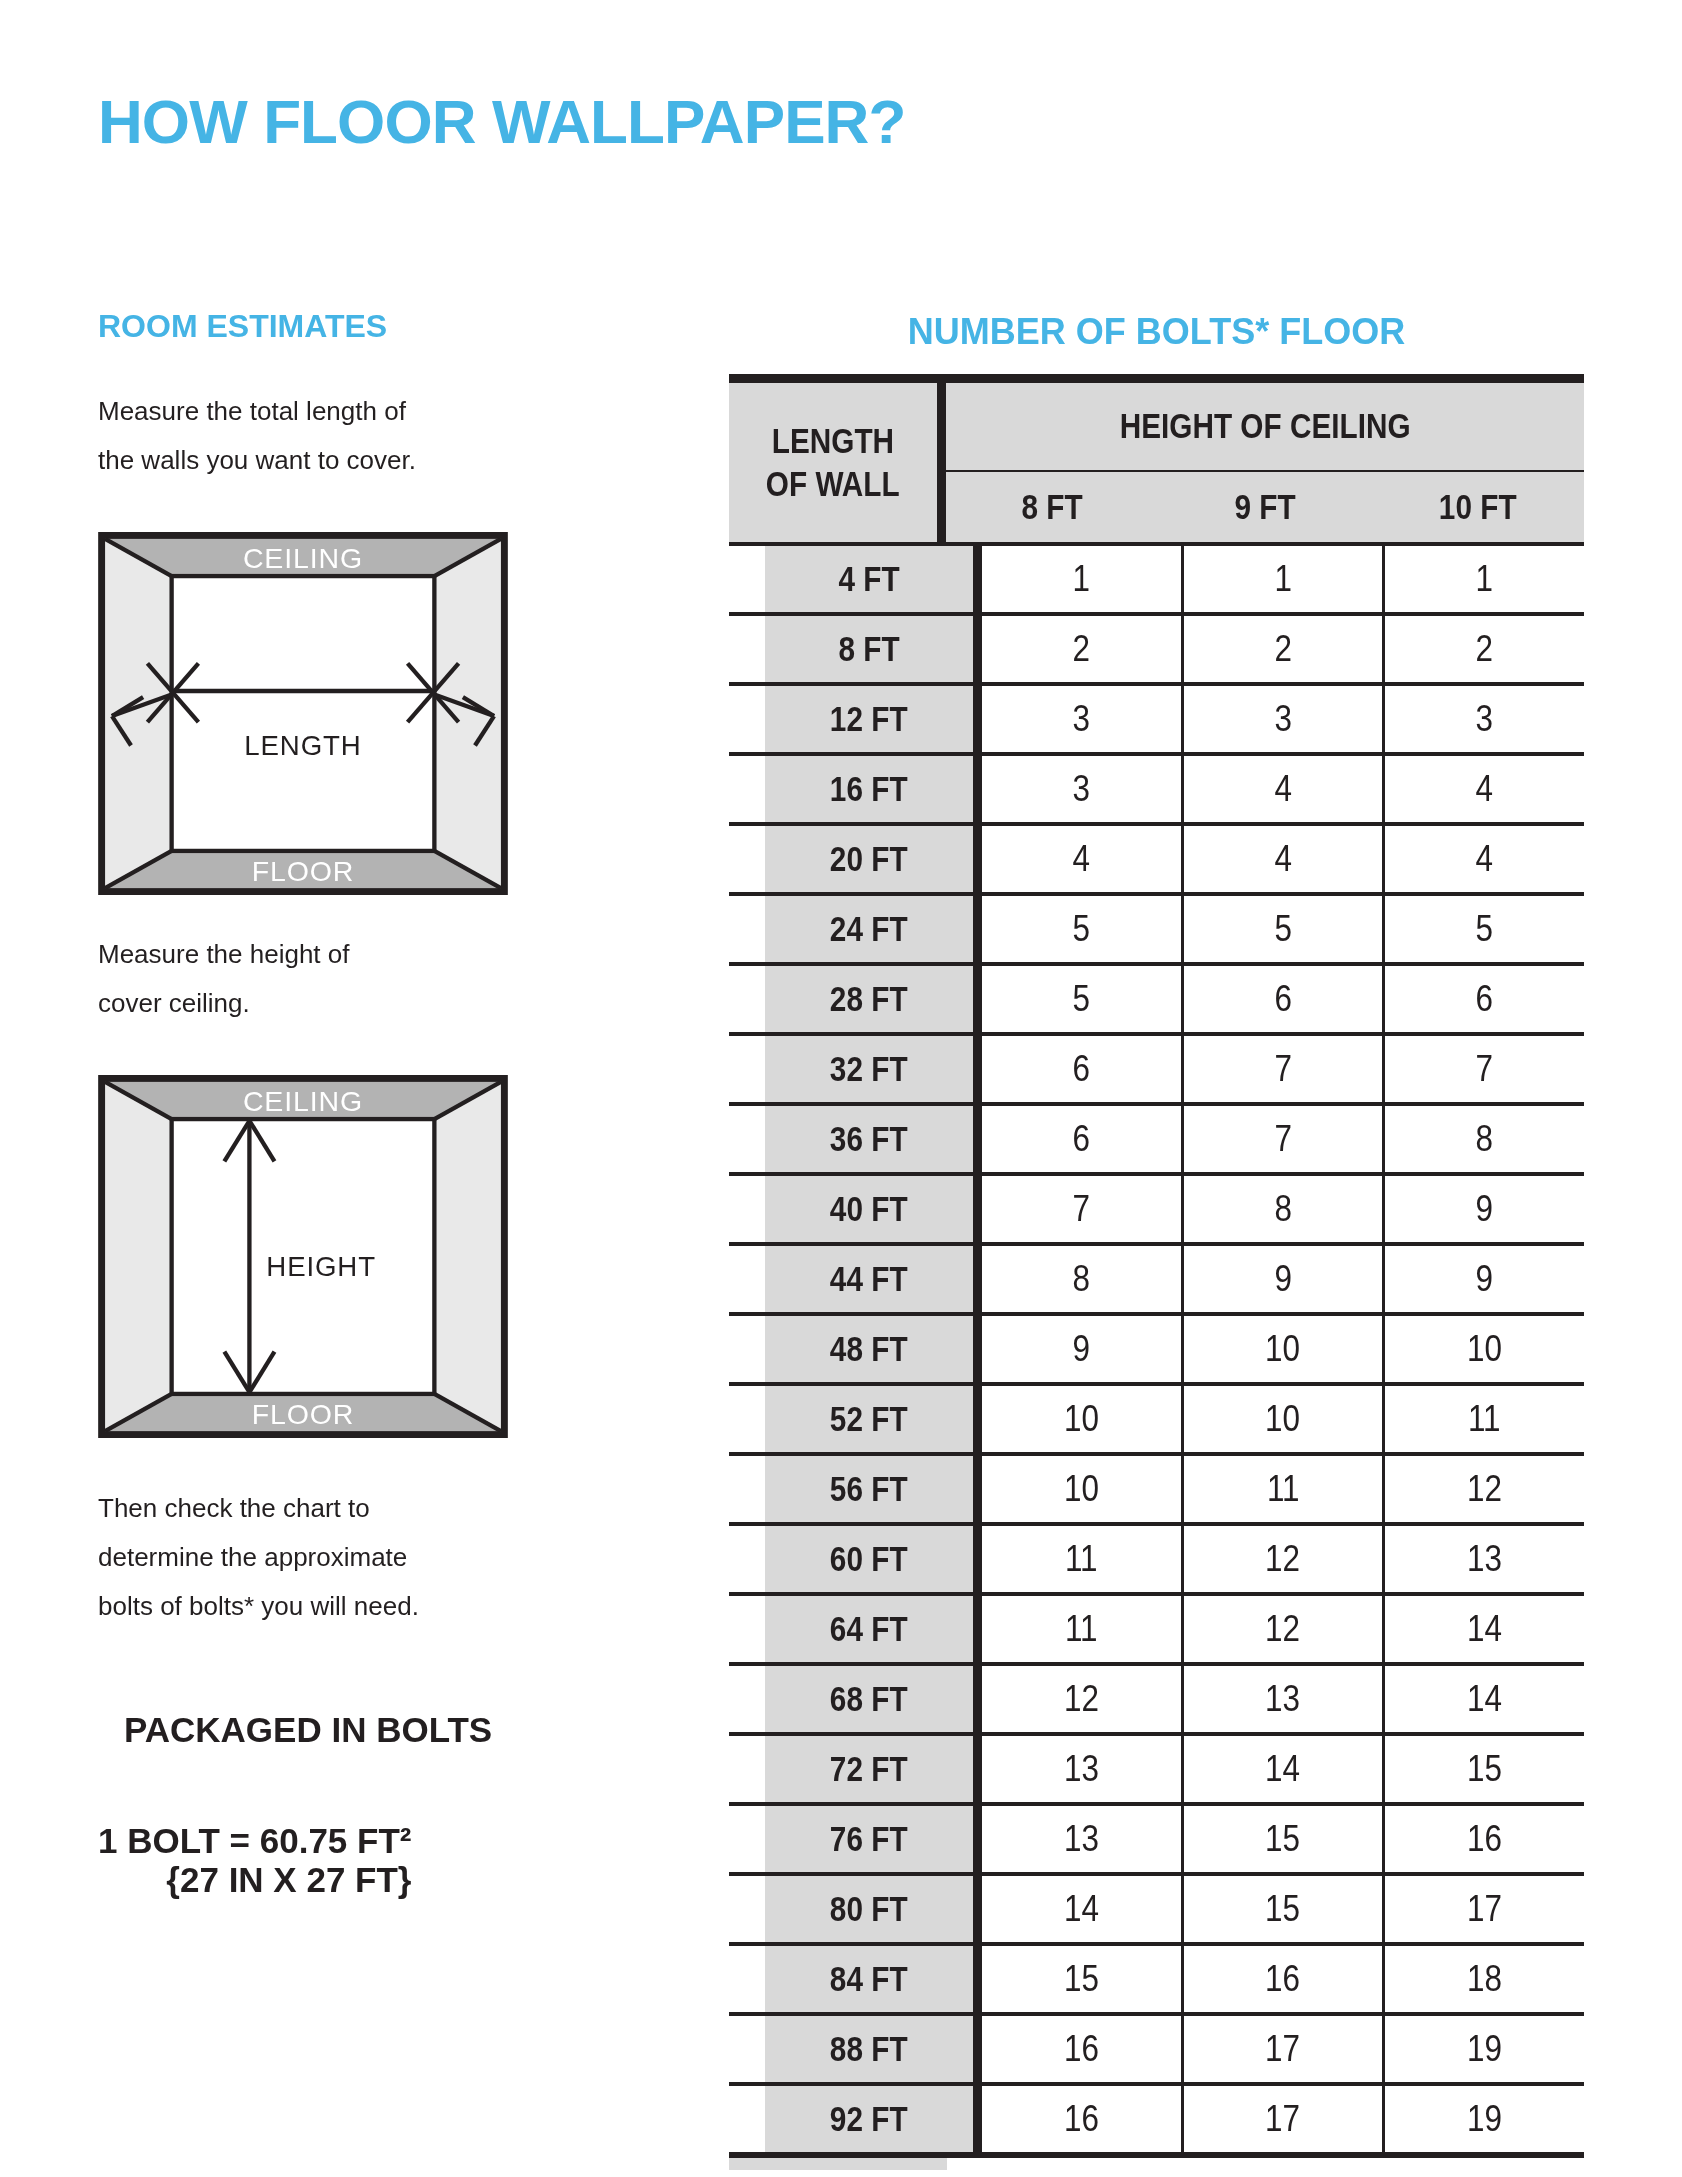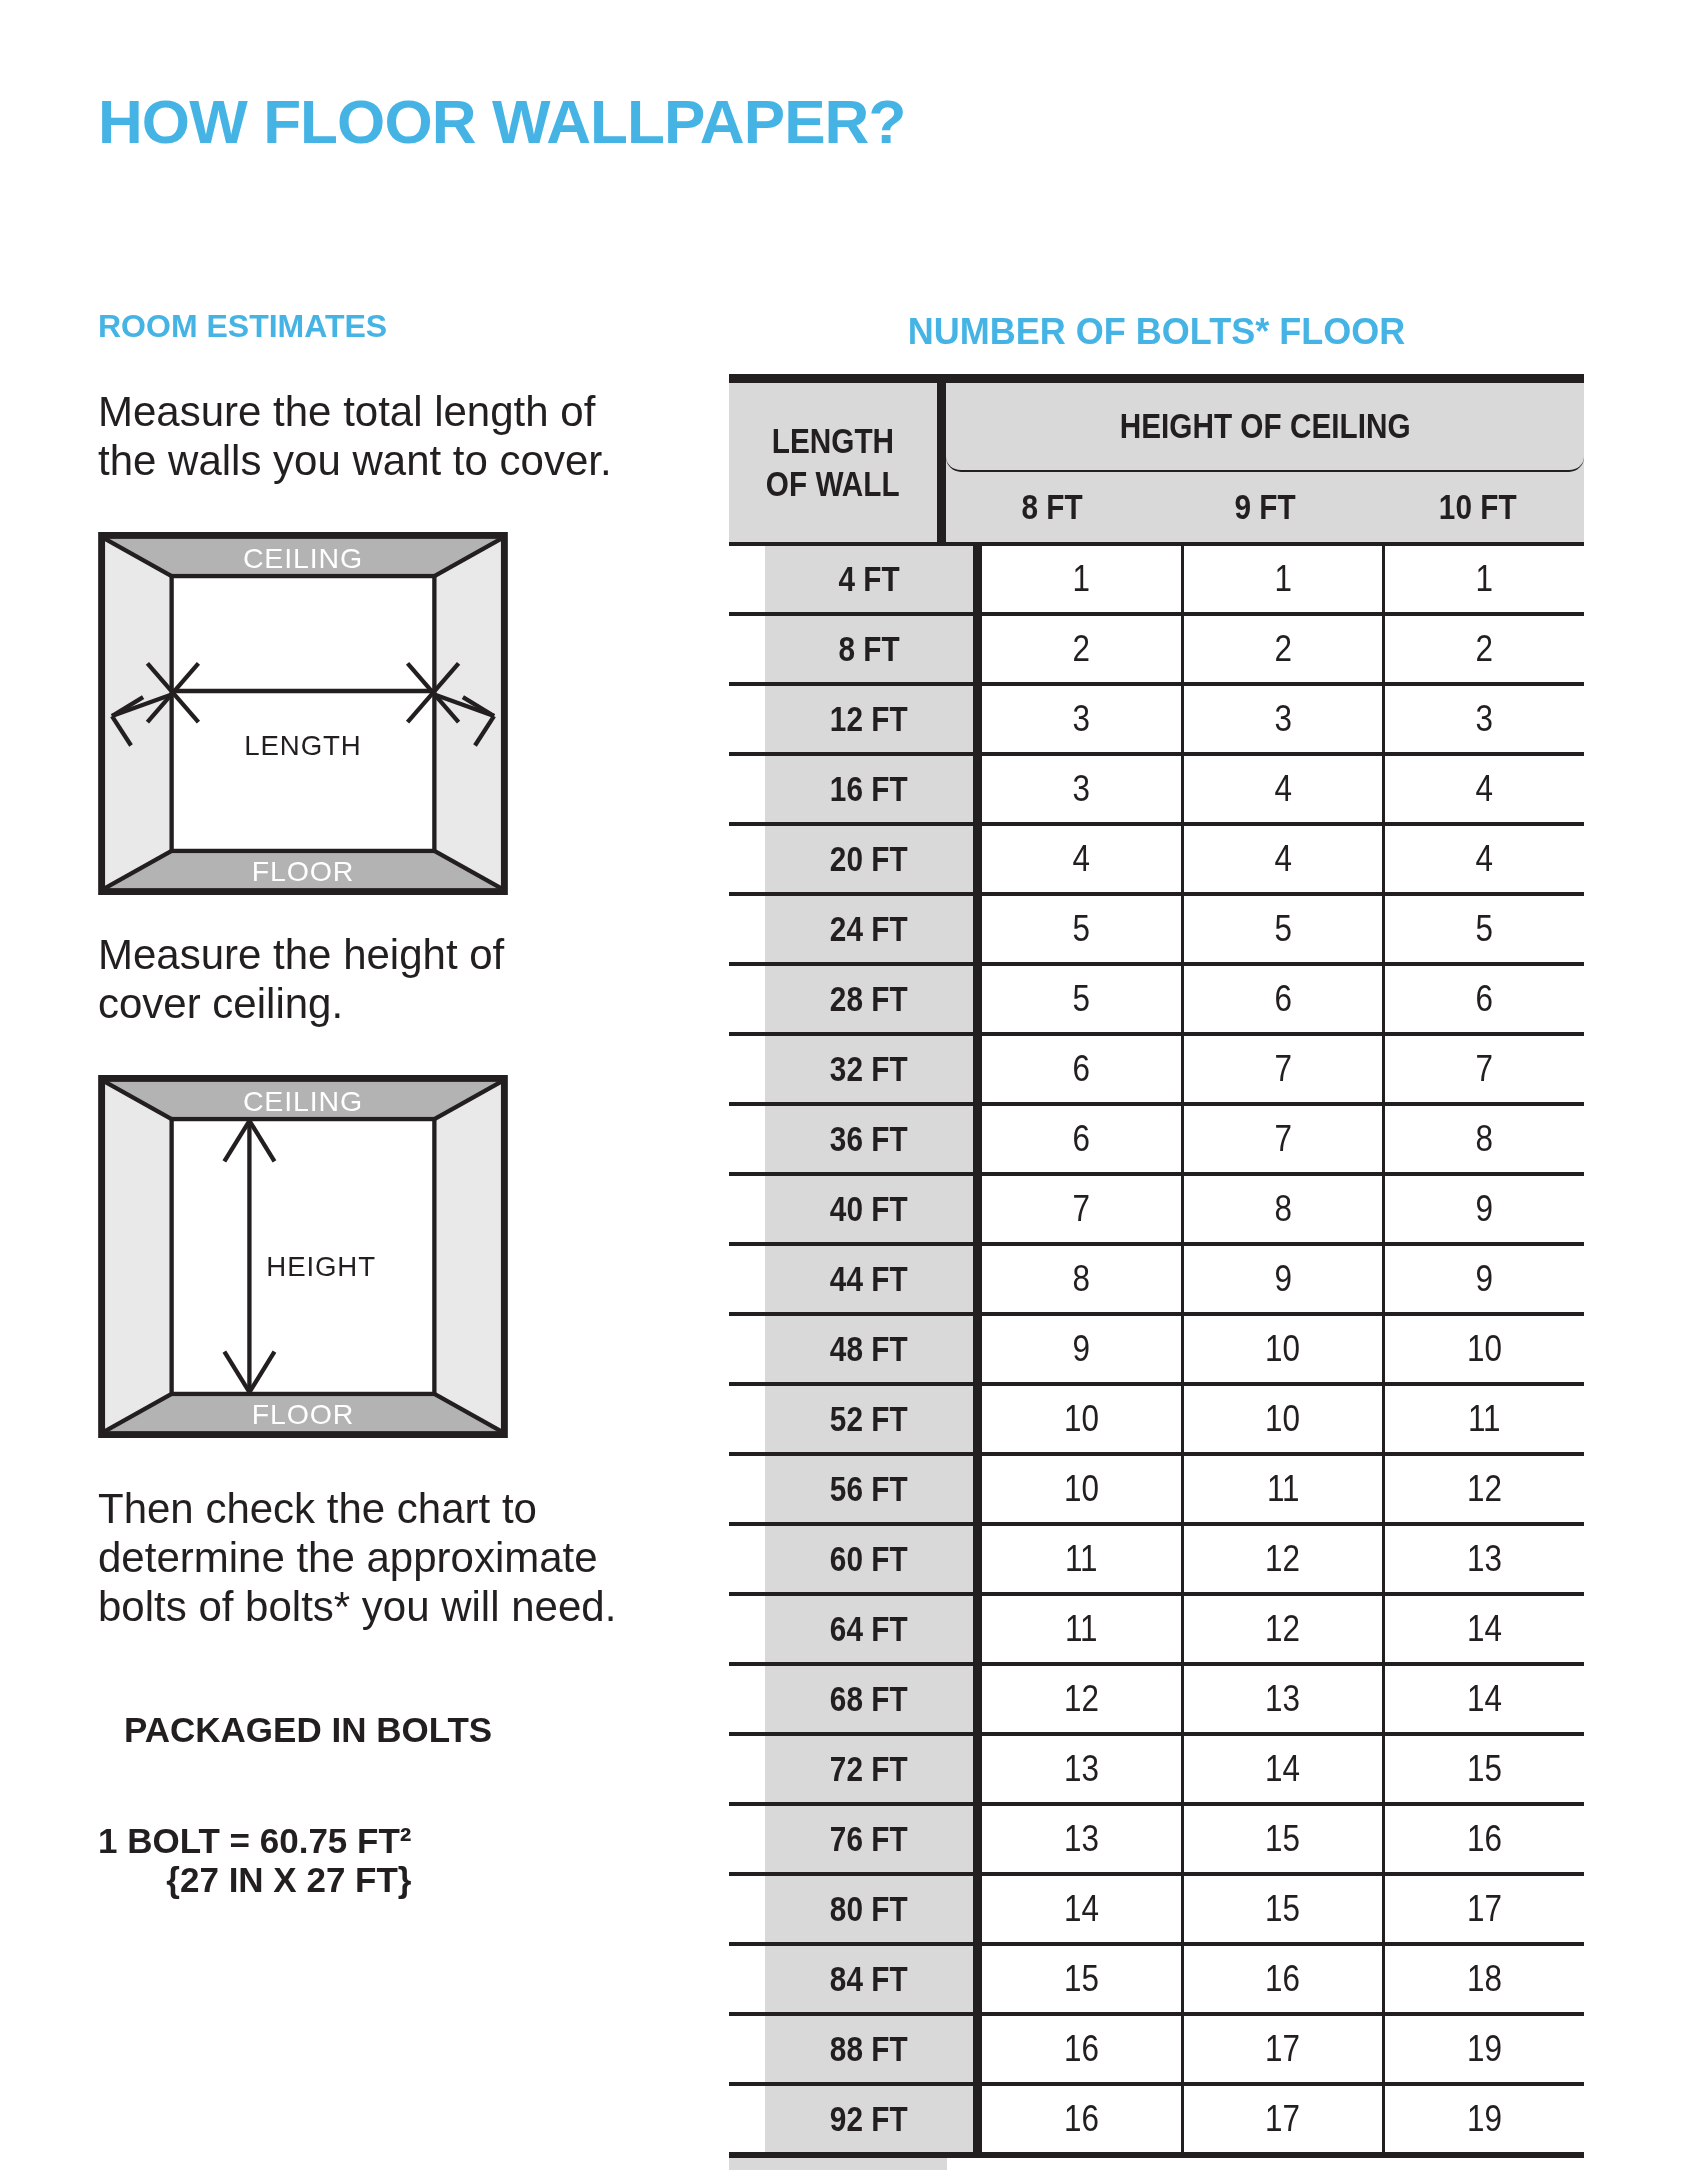--- a/index.html
+++ b/index.html
@@ -14,21 +14,21 @@
   .main-title{
     left:98px;top:86px;width:1211px;
     font-size:62px;font-weight:bold;color:#45b4e5;letter-spacing:-0.9px;
   }
   .blue-subhead{
     font-size:32px;font-weight:bold;color:#45b4e5;letter-spacing:0;
   }
   .left-head{left:98px;top:308px;}
   .table-head{left:729px;top:311px;width:855px;text-align:center;font-size:36px;}
   .para{
-    left:98px;font-size:42px;line-height:49px;color:#231f20;
+    left:98px;font-size:26px;line-height:49px;color:#231f20;
   }
   .p1{top:387px}
   .p2{top:930px}
   .p3{top:1484px}
   .note{
     left:98px;top:1710px;font-size:35px;font-weight:bold;line-height:40px;
   }
   .note .indent{padding-left:26px}
   .boltinfo{
     left:98px;top:1821px;font-size:35px;font-weight:bold;line-height:39px;text-align:right;
@@ -44,21 +44,21 @@
   .t-topbar{height:8.6px;background:#231f20}
   .t-header{display:flex;height:159px;background:#d9d9d9}
   .t-left-head{
     width:208px;border-right:9.5px solid #231f20;box-sizing:content-box;
     display:flex;flex-direction:column;justify-content:center;align-items:center;
     font-size:35px;font-weight:bold;line-height:43px;
   }
   .t-right-head{flex:1;display:flex;flex-direction:column}
   .t-span-head{
     height:89px;display:flex;align-items:center;justify-content:center;
-    font-size:35px;font-weight:bold;border-bottom:2.6px solid #231f20;box-sizing:border-box;border-radius:15px;
+    font-size:35px;font-weight:bold;border-bottom:2.6px solid #231f20;box-sizing:border-box;
   }
   .t-subrow{flex:1;display:flex}
   .t-subrow .t-subcell{
     flex:1;display:flex;align-items:center;justify-content:center;
     font-size:35px;font-weight:bold;
   }
   .t-row{display:flex;height:66px;border-top:4.3px solid #231f20;box-sizing:content-box}
   .t-rowlabel{
     width:208px;background:#d9d9d9;border-right:9.5px solid #231f20;
     display:flex;align-items:center;justify-content:center;

